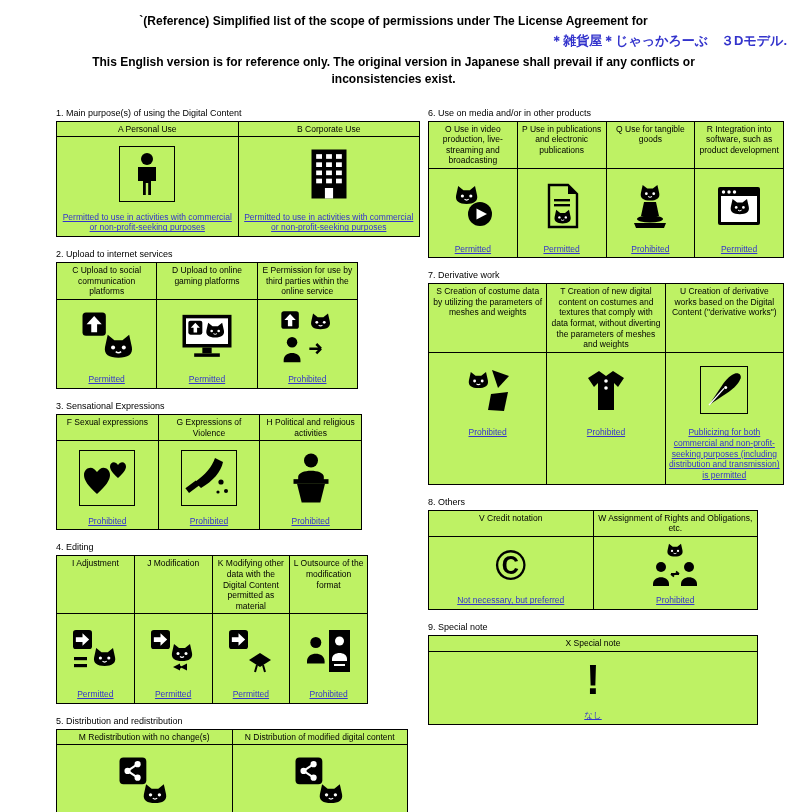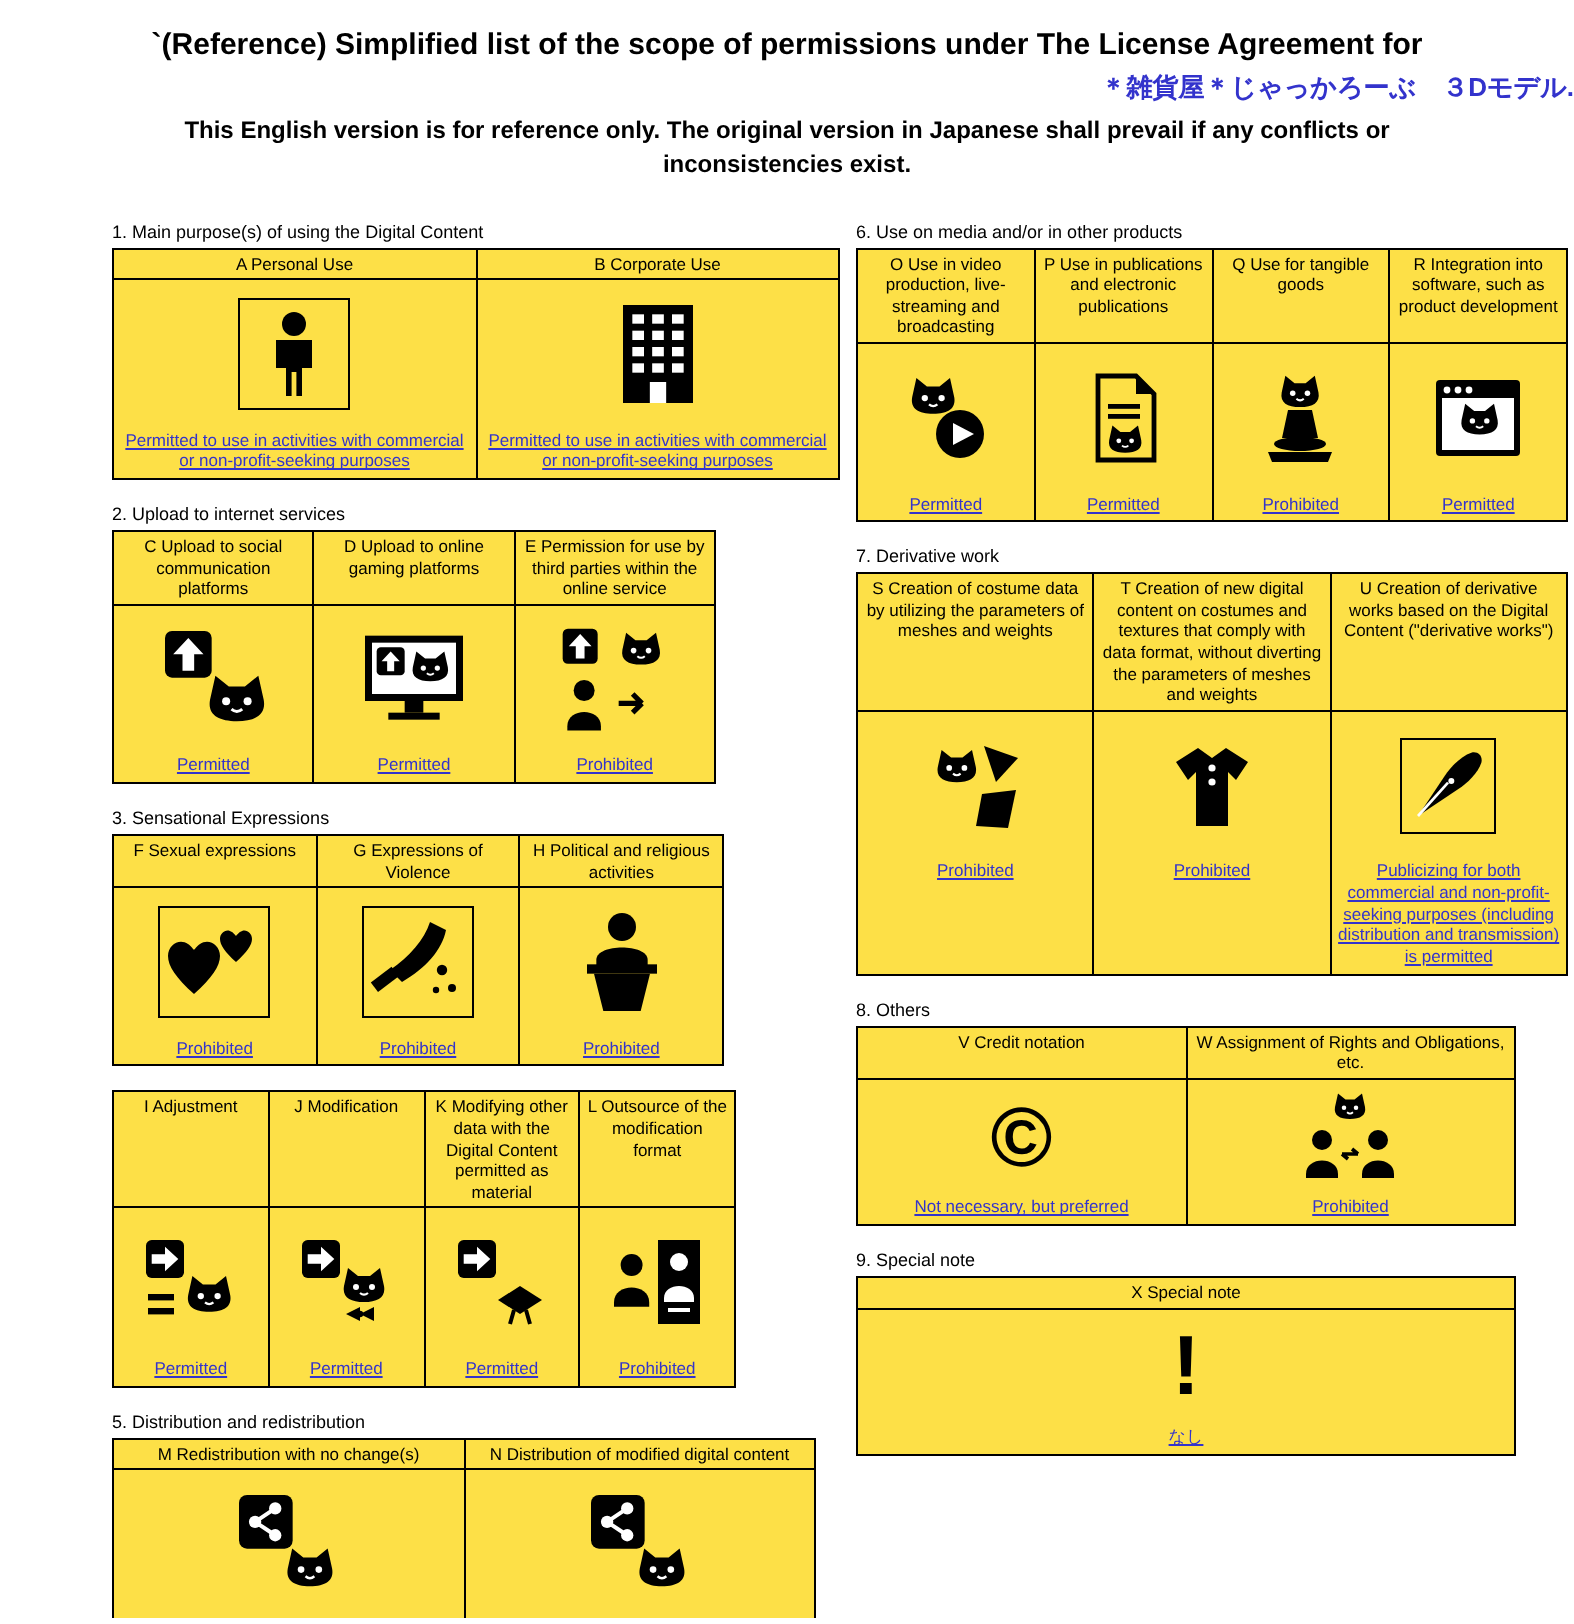--- a/index.html
+++ b/index.html
@@ -2,32 +2,32 @@
 <html><head>
 <meta charset="utf-8">
 <style>
   * { margin:0; padding:0; box-sizing:border-box; }
   html,body { background:#fff; }
   body {
     width:787px; height:812px; overflow:hidden;
     font-family:"Liberation Sans", sans-serif; color:#000;
   }
   .header { padding-top:14px; text-align:center; font-weight:bold; }
-  .t1 { font-size:15px; }
+  .t1 { font-size:12px; }
   .t2 { font-size:13px; color:#3333cc; margin-top:4px;text-align:right; }
   .t3 { font-size:12px; max-width:640px; margin:4px auto 0; line-height:1.4; }
 
   .columns { display:flex; align-items:flex-start; margin-left:56px; margin-top:20px; gap:8px; }
   .col-left  { width:364px; flex:none; }
   .col-right { width:416px; flex:none; }
 
   .sec { margin-bottom:12px; }
   .sec-title { font-size:9px; margin-bottom:3px; }
 
-  table.perm-table { border-collapse:collapse; table-layout:fixed; background:#fde047; }
+  table.perm-table { border-collapse:collapse; table-layout:fixed; background:#bef264; }
   table.perm-table td {
     border:1px solid #000; font-size:8.5px; line-height:1.25;
     text-align:center; vertical-align:top; padding:2px 3px;
   }
   tr.icons td { border-top:none; border-bottom:none; vertical-align:middle; height:74px; padding:2px; }
   tr.icons.short td { height:58px; }
   tr.status td { border-top:none; padding:1px 3px 3px; }
   .st { color:#3333cc; text-decoration:underline; font-size:8.5px; }
 
   svg.icon { width:56px; height:56px; fill:#000; display:inline-block; vertical-align:middle; }
@@ -205,20 +205,21 @@
           <tr class="status">
             <td><span class="st">Prohibited</span></td>
             <td><span class="st">Prohibited</span></td>
             <td><span class="st">Prohibited</span></td>
           </tr>
         </tbody>
           </table>
       </section>
 
       <section class="sec">
+        <div class="sec-title">4. Editing</div>
         <table class="perm-table" style="width:312px">
           <tbody>
               <tr class="hdr">
             <td>I Adjustment</td>
             <td>J Modification</td>
             <td>K Modifying other data with the Digital Content permitted as material</td>
             <td>L Outsource of the modification format</td>
           </tr>
           <tr class="icons">
             <td>

